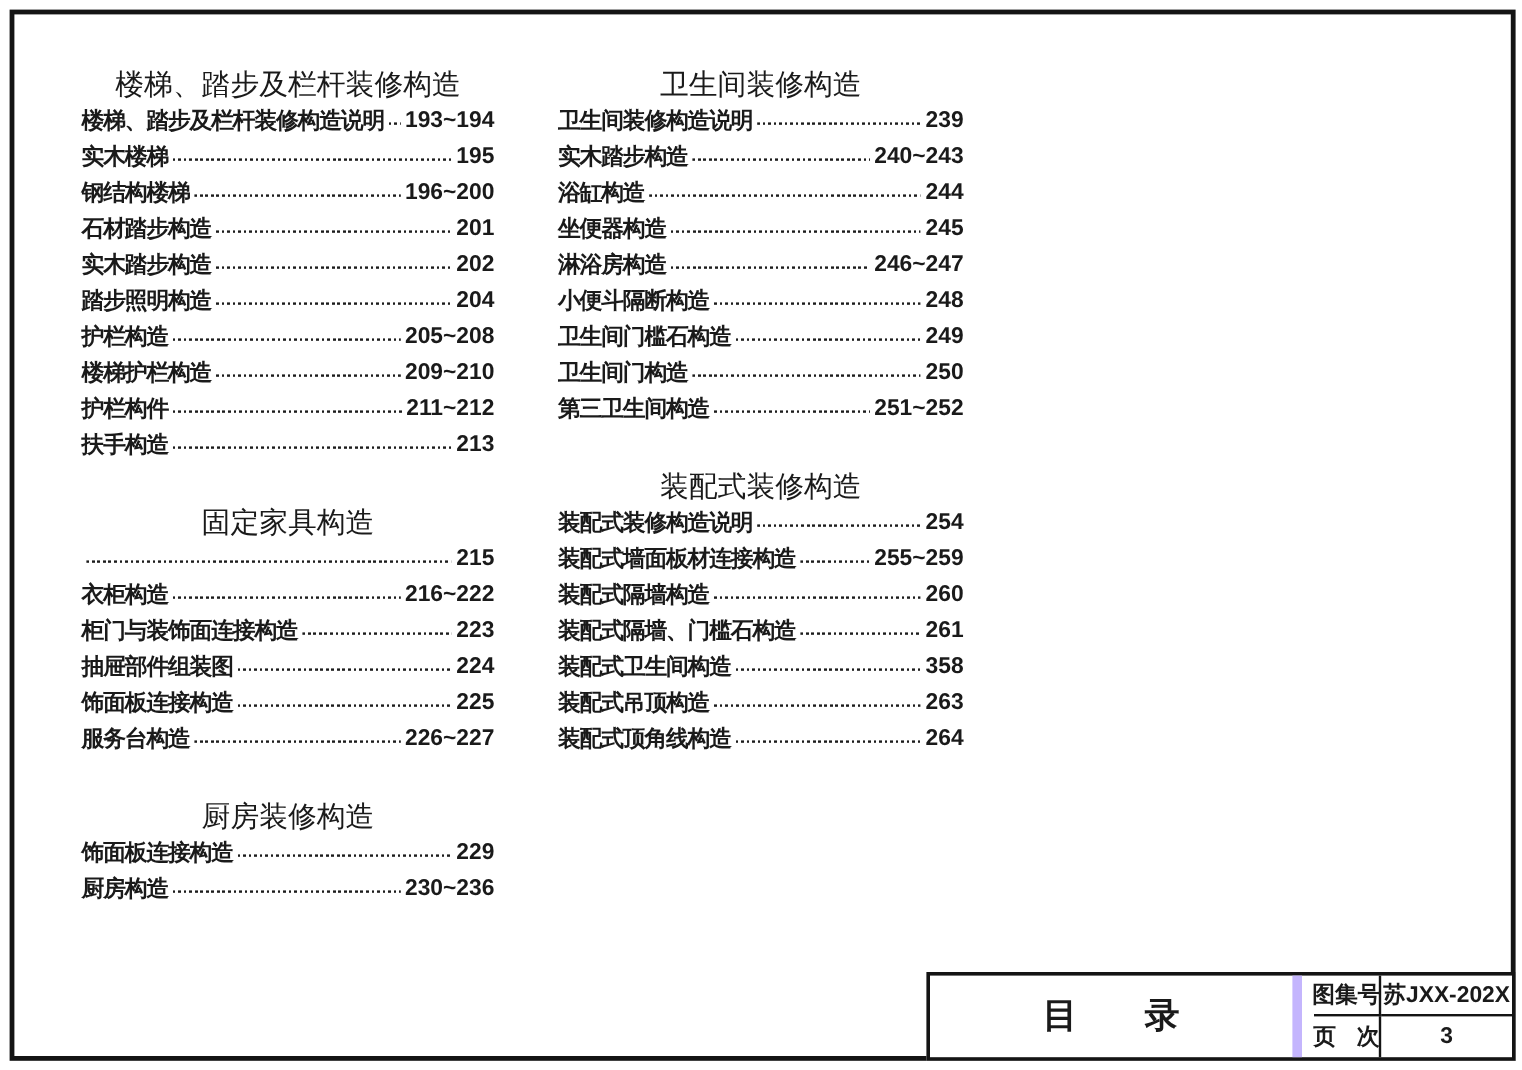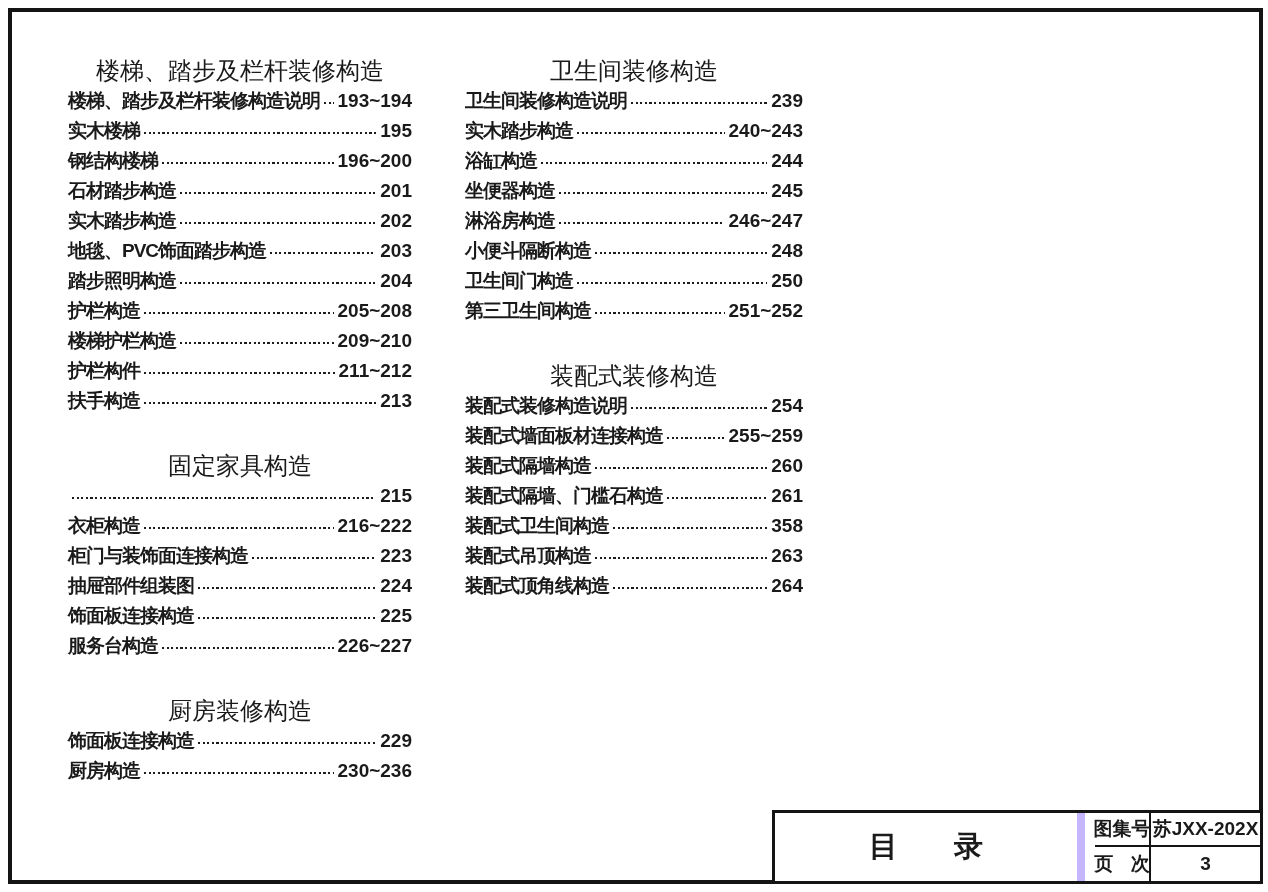--- a/index.html
+++ b/index.html
@@ -81,25 +81,20 @@
     <span class="entry-title">石材踏步构造</span>
     <span class="leader"></span>
     <span class="entry-page">201</span>
   </div>
           <div class="entry">
     <span class="entry-title">实木踏步构造</span>
     <span class="leader"></span>
     <span class="entry-page">202</span>
   </div>
           <div class="entry">
-    <span class="entry-title">地毯、PVC饰面踏步构造</span>
-    <span class="leader"></span>
-    <span class="entry-page">203</span>
-  </div>
-          <div class="entry">
     <span class="entry-title">踏步照明构造</span>
     <span class="leader"></span>
     <span class="entry-page">204</span>
   </div>
           <div class="entry">
     <span class="entry-title">护栏构造</span>
     <span class="leader"></span>
     <span class="entry-page">205~208</span>
   </div>
           <div class="entry">
@@ -191,20 +186,25 @@
   </div>
           <div class="entry">
     <span class="entry-title">淋浴房构造</span>
     <span class="leader"></span>
     <span class="entry-page">246~247</span>
   </div>
           <div class="entry">
     <span class="entry-title">小便斗隔断构造</span>
     <span class="leader"></span>
     <span class="entry-page">248</span>
+  </div>
+          <div class="entry">
+    <span class="entry-title">卫生间门槛石构造</span>
+    <span class="leader"></span>
+    <span class="entry-page">249</span>
   </div>
           <div class="entry">
     <span class="entry-title">卫生间门构造</span>
     <span class="leader"></span>
     <span class="entry-page">250</span>
   </div>
           <div class="entry">
     <span class="entry-title">第三卫生间构造</span>
     <span class="leader"></span>
     <span class="entry-page">251~252</span>

